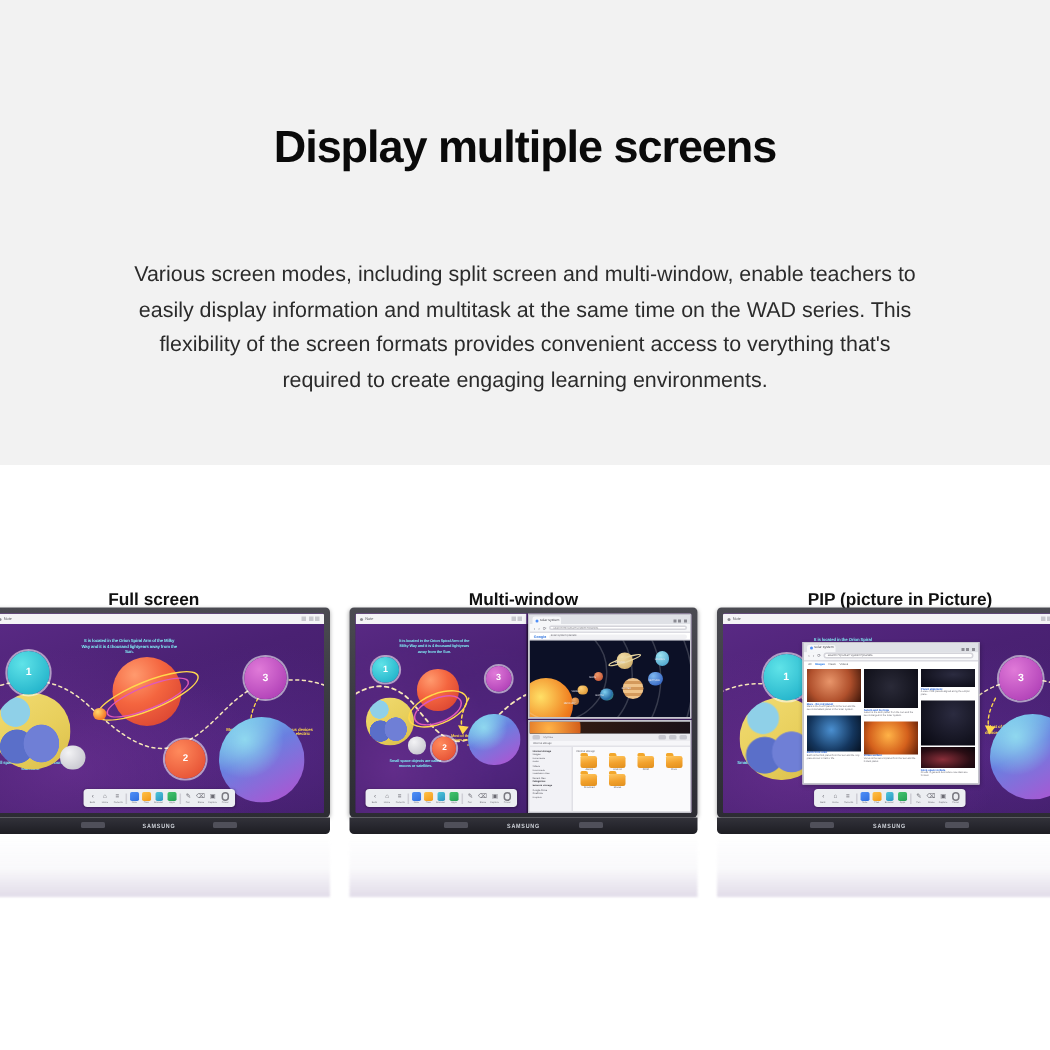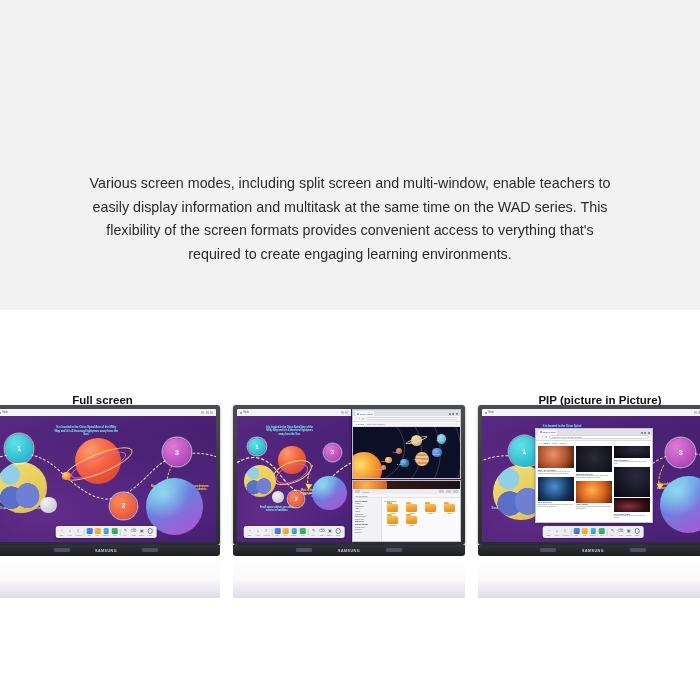--- a/index.html
+++ b/index.html
@@ -297,28 +297,29 @@
   
   .split-div {
     position:absolute; top:7px; bottom:0; width:1.2px; background:#2a1240;
   }
 </style>
 </head>
 <body>
 
 <section class="hero">
   <h1 class="hero-title">
-    <br>
+    <span>Display multiple screens</span><br>
   </h1>
   <p class="hero-body">Various screen modes, including split screen and multi-window, enable teachers to easily display information and multitask at the same time on the WAD series. This flexibility of the screen formats provides convenient access to verything that's required to create engaging learning environments.</p>
 </section>
 
 <section class="showcase">
 
   <div class="caption cap1">Full screen</div>
+  <div class="caption cap2">Multi-window</div>
   <div class="caption cap3">PIP (picture in Picture)</div>
 
   <div class="device d1">
     <div class="bezel">
       <div class="screen">
 
         <div class="wb">
 
           <div class="wb-topbar">
             <span class="t-left">

